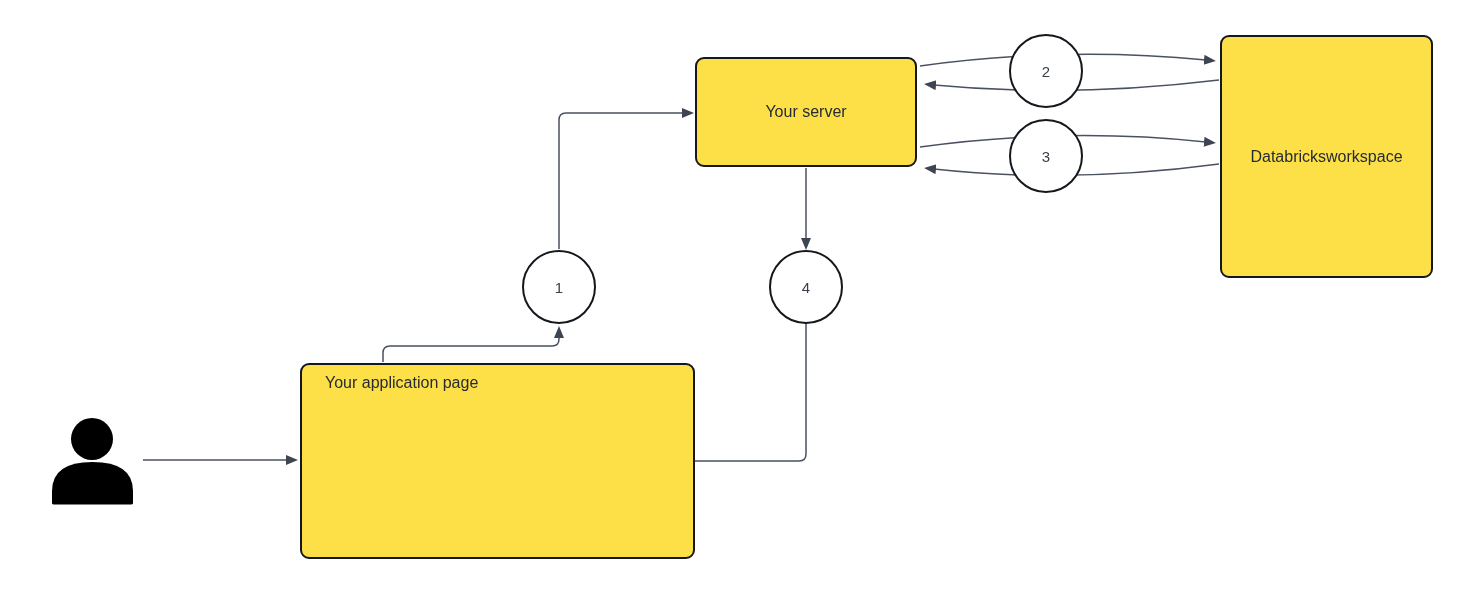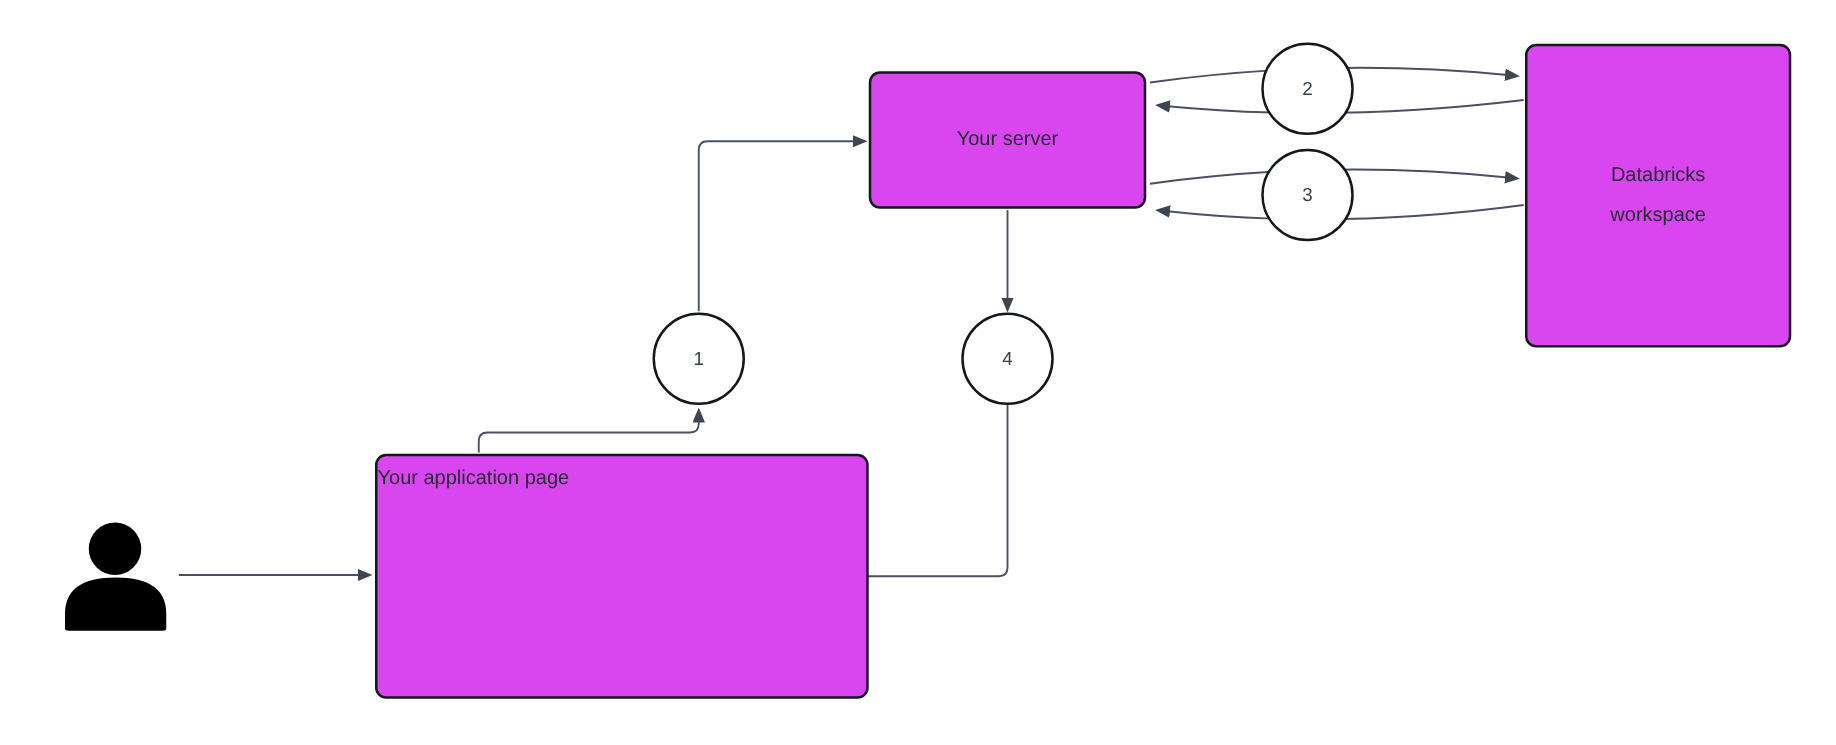--- a/index.html
+++ b/index.html
@@ -11,45 +11,45 @@
     font-family: "Liberation Sans", sans-serif;
     overflow: hidden;
   }
   svg.layer {
     position: absolute;
     left: 0; top: 0;
     width: 1469px; height: 596px;
   }
   .box {
     position: absolute;
-    background: #d946ef;
+    background: #fde047;
     border: 2px solid #14171c;
     border-radius: 9px;
     box-sizing: border-box;
     color: #262b33;
     font-size: 16px;
   }
   .box-center {
     display: flex;
     align-items: center;
     justify-content: center;
     text-align: center;
   }
   .app-page   { left: 300px; top: 363px; width: 395px; height: 196px; }
   .app-page .corner-label {
     position: absolute;
-    left: 0; top: 9px;
+    left: 23px; top: 9px;
     font-size: 16px;
     color: #262b33;
     white-space: nowrap;
   }
   .dashboard  { left: 386px; top: 406px; width: 222px; height: 110px; }
   .server     { left: 695px; top: 57px;  width: 222px; height: 110px; }
   .workspace  { left: 1220px; top: 35px; width: 213px; height: 243px;
-                flex-direction: column; line-height: 2; }
+                flex-direction: row; line-height: 2; }
   .step {
     position: absolute;
     width: 74px; height: 74px;
     background: #ffffff;
     border: 2px solid #14171c;
     border-radius: 50%;
     box-sizing: border-box;
     display: flex;
     align-items: center;
     justify-content: center;

